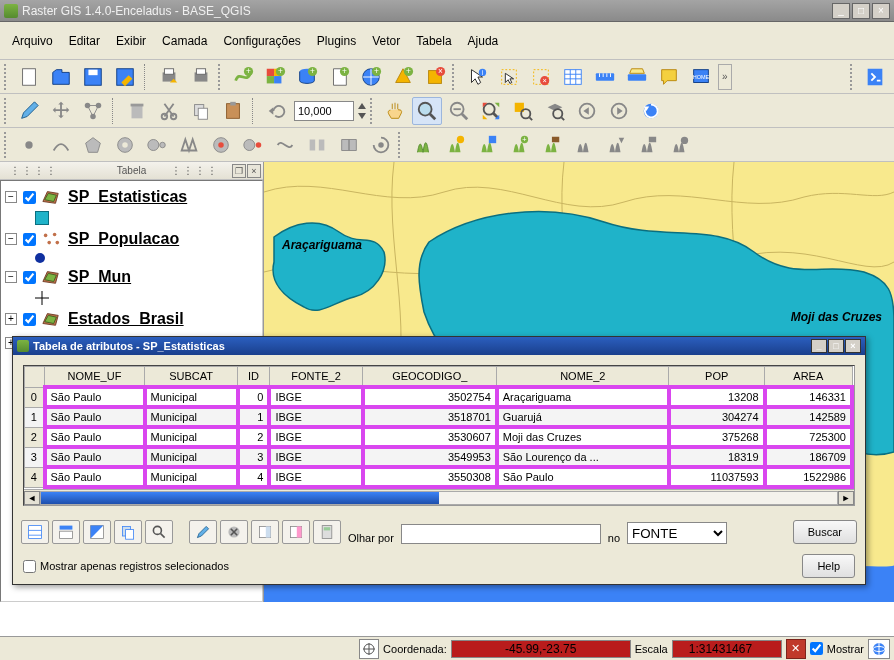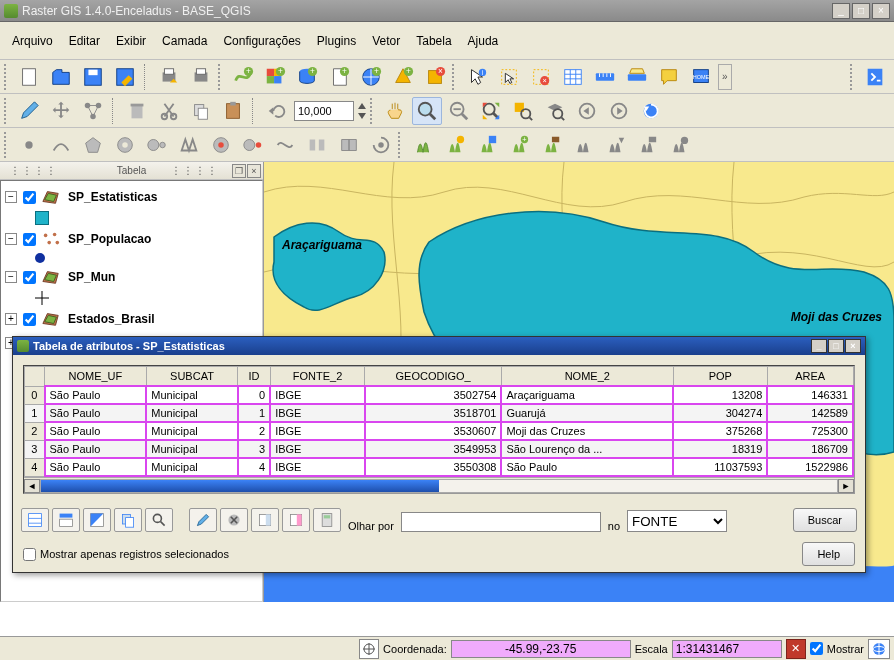--- a/index.html
+++ b/index.html
@@ -30,39 +30,39 @@
 .layers-panel { width: 264px; background: #ece9d8; border-right: 1px solid #999; display: flex; flex-direction: column; }
 .layers-header { height: 18px; background: linear-gradient(#f4f2ec, #e4e1d4); display: flex; align-items: center; justify-content:center; padding: 0 4px; font-size: 10px; color: #555; border-bottom: 1px solid #c0c0c0; position: relative; }
 .layers-header .dots { font-size: 10px; letter-spacing: 2px; position: absolute; left: 10px; }
 .panel-btns { position: absolute; right: 2px; display: flex; gap: 1px; }
 .panel-btn { width: 14px; height: 14px; border: 1px solid #888; background: #e8e5d9; font-size: 9px; display: flex; align-items:center; justify-content:center; cursor: pointer; }
 .layer-tree { flex: 1; background: #fff; border: 1px inset #ccc; margin: 0; padding: 4px; overflow: auto; }
 .layer-row { display: flex; align-items: center; padding: 3px 0; }
 .tree-toggle { width: 12px; height: 12px; border: 1px solid #888; display: flex; align-items:center; justify-content:center; font-size: 10px; margin-right: 6px; cursor: pointer; line-height: 1; }
 .layer-chk { margin-right: 4px; cursor: pointer; }
 .layer-icon { width: 22px; height: 18px; margin-right: 6px; }
-.layer-name { font-size: 12px; font-weight: bold; }
+.layer-name { font-size: 16px; font-weight: bold; text-decoration: underline; }
 .layer-sub { margin-left: 30px; padding: 2px 0; display:flex; align-items:center; }
 .swatch { width: 14px; height: 14px; margin-right: 4px; }
 
 
 .map-canvas { flex: 1; background: #f8e98d; position: relative; overflow: hidden; }
 .map-label { position: absolute; font-size: 12px; font-style: italic; font-weight: bold; color: #000; }
 
 
 .dialog { position: absolute; left: 12px; top: 336px; width: 854px; background: #ece9d8; border: 1px solid #333; box-shadow: 2px 2px 6px rgba(0,0,0,0.4); }
 .dlg-title { height: 18px; background: linear-gradient(#2b5fbf, #1a3f8c); color: #fff; display: flex; align-items: center; padding: 0 4px; font-size: 11px; font-weight: bold; }
 .dlg-title .qicon { width: 12px; height: 12px; margin-right: 4px; background: linear-gradient(#7cb342, #558b2f); border-radius: 2px; }
 .dlg-ctrls { margin-left: auto; display: flex; gap: 1px; }
 .dlg-ctrl { width: 16px; height: 14px; background: #d4d0c8; border: 1px solid #333; font-size: 9px; display:flex; align-items:center; justify-content:center; cursor:pointer; }
 
 .attr-table { margin: 10px; border: 1px inset #999; background: #fff; }
 table { border-collapse: collapse; width: 100%; font-size: 11px; }
 th { background: #ece9d8; border: 1px solid #aaa; padding: 3px 4px; text-align: center; font-weight: normal; }
-td { border: 2px solid #d946ef; padding: 2px 4px; }
+td { border: 4px solid #d946ef; padding: 2px 4px; }
 td.num { text-align: right; }
 tr.even td { background: #f4f4f4; }
 .rowhead { width: 20px; text-align: center; background: #ece9d8; border: 1px solid #aaa; }
 
 .dlg-scroll { height: 16px; display: flex; align-items:center; background:#ece9d8; border-top: 1px solid #aaa; }
 .dlg-sc-btn { width: 16px; height: 14px; background: #e4e1d4; border: 1px solid #888; display:flex; align-items:center; justify-content:center; font-size: 9px; }
 .dlg-sc-track { flex:1; height: 14px; background: #f4f2ec; border: 1px solid #aaa; position: relative; }
 .dlg-sc-thumb { position:absolute; left:0; top:0; width:50%; height:100%; background: linear-gradient(#3b82f6,#1e4fac); }
 
 .dlg-tools { display: flex; align-items: flex-end; gap: 3px; padding: 4px 8px; flex-wrap: wrap; }
@@ -73,21 +73,21 @@
 .dlg-select { width: 100px; height: 22px; border: 1px solid #888; background:#fff; }
 .dlg-button { height: 24px; padding: 0 14px; border: 1px solid #888; background: linear-gradient(#f8f8f8,#e0e0e0); border-radius: 3px; cursor: pointer; font-size: 11px; }
 
 .dlg-bottom { display: flex; align-items: center; gap: 14px; padding: 6px 10px; }
 .dlg-chk { display: flex; align-items: center; gap: 4px; font-size: 11px; justify-content: center; }
 
 
 .statusbar { position: absolute; bottom: 0; left: 0; right: 0; height: 24px; background: #ece9d8; border-top: 1px solid #999; display: flex; align-items: center; gap: 4px; padding: 0 4px; }
 .status-btn { width: 20px; height: 20px; border: 1px solid #888; background: #fff; display:flex; align-items:center; justify-content:center; cursor:pointer; font-size: 11px; }
 .status-lbl { font-size: 11px; }
-.status-input { height: 18px; border: 1px solid #888; background: #f0abfc; padding: 1px 3px; font-size: 12px; }
+.status-input { height: 18px; border: 1px solid #888; background: #b91c1c; padding: 1px 16px; font-size: 12px; }
 .status-red { background: #c0392b; color: #fff; border-color: #7b241c; }
 .status-glbtn { width: 22px; height: 20px; background: #fff; border: 1px solid #888; display:flex; align-items:center; justify-content:center; }
 
 </style>
 </head>
 <body>
 
 <div class="titlebar">
   <div class="qicon"></div>
   <div class="titlebar-text">Raster GIS 1.4.0-Enceladus - BASE_QGIS</div>

